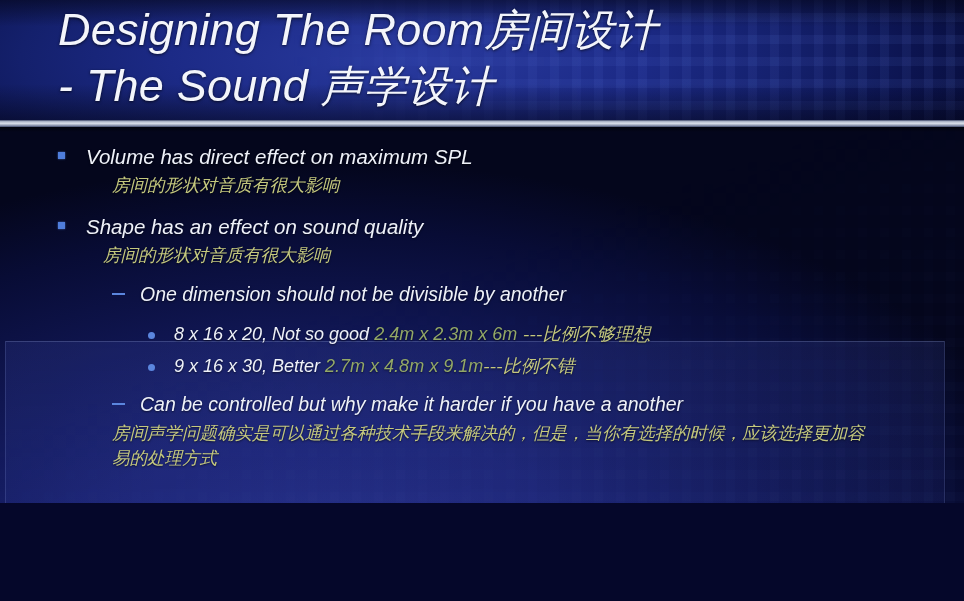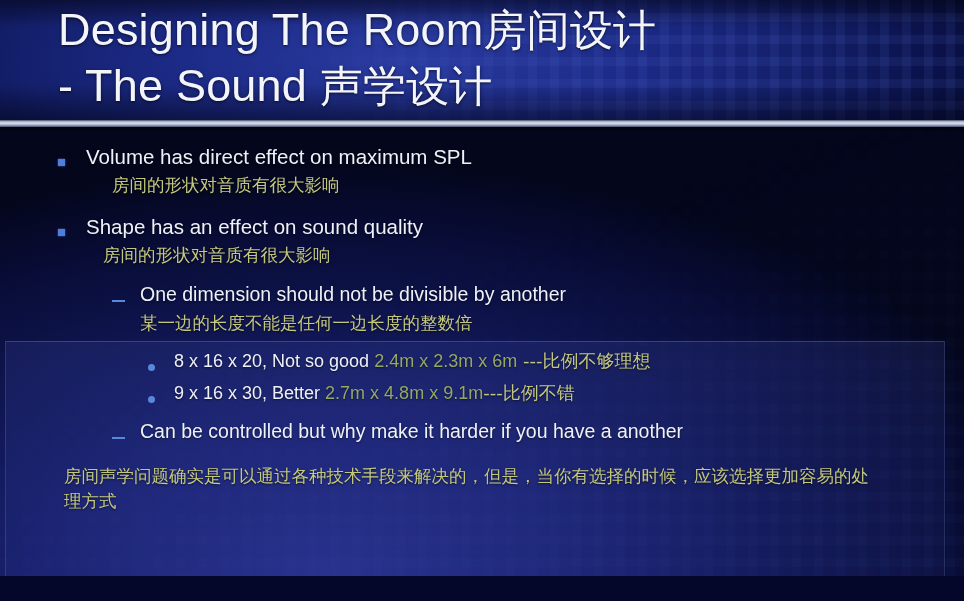--- a/index.html
+++ b/index.html
@@ -5,24 +5,25 @@
   * { margin:0; padding:0; box-sizing:border-box; }
   html,body { width:964px; height:601px; overflow:hidden; }
   body {
     font-family:"Liberation Sans","DejaVu Sans",sans-serif;
     background:#05072a;
   }
 
   
   .slide {
     position:relative;
-    width:964px; height:576px;
+    width:964px; height:503px;
     background:
       linear-gradient(180deg,#07081f 0%,#0a0c2c 18%,#131a5c 50%,#1b2470 78%,#151c5e 100%);
     overflow:hidden;
+    font-style:italic;
   }
 
   
   .title-bar {
     position:absolute; left:0; top:0; width:964px; height:120px;
     background:
       radial-gradient(ellipse 620px 180px at 42% 48%, #2a3ba0 0%, #1c2a86 38%, #14206c 62%, #0c1450 82%, #070c36 100%),
       linear-gradient(90deg,#05081f 0%,#0d1450 22%,#1a2580 52%,#101a62 80%,#070c34 100%);
     overflow:hidden;
   }
@@ -90,21 +91,21 @@
     background:linear-gradient(180deg, rgba(70,85,190,.17) 0%, rgba(60,75,175,.13) 45%, rgba(45,58,150,.10) 100%);
     border-top:1px solid rgba(150,165,225,.30);
     border-left:1px solid rgba(140,155,215,.20);
     border-right:1px solid rgba(140,155,215,.20);
     pointer-events:none;
   }
 
   
   .content { position:relative; z-index:4; padding:9px 0 0 0; }
 
-  .row { display:flex; align-items:center; }
+  .row { display:flex; align-items:flex-start; }
 
   
   .lvl1 { padding-left:58px; margin-top:5px; }
   .lvl1 .mark {
     width:28px; flex:0 0 28px;
     padding-top:11px;
   }
   .sq { display:block; width:7px; height:7px; background:#4f7ddb; box-shadow:0 0 2px rgba(90,140,235,.8); }
   .lvl1 .txt {
     color:#eef1f9; font-size:20.5px; line-height:31px; font-weight:400;
@@ -132,21 +133,21 @@
   
   .cjk-note {
     color:#c4c87e;
     font-family:"DejaVu Sans","Liberation Sans",sans-serif;
     font-size:17.5px; line-height:25px;
     text-shadow:0 1px 2px rgba(0,0,0,.6);
   }
   .cjk-indent-1 { padding-left:112px; margin-top:1px; }
   .cjk-indent-2 { padding-left:86px;  margin-top:1px;margin-left:17px; }
   .cjk-indent-3 { padding-left:140px; margin-top:2px; }
-  .cjk-indent-4 { padding-left:64px; margin-top:18px; max-width:880px; }
+  .cjk-indent-4 { padding-left:112px; margin-top:2px; max-width:880px; }
 
   .metric { color:#93a867; }
   .note   { color:#c4c87e; font-family:"DejaVu Sans","Liberation Sans",sans-serif; }
 
   .sp-a { height:8px; }
   .sp-b { height:9px; }
   .sp-c { height:7px; }
 </style>
 </head>
 <body>
@@ -195,21 +196,20 @@
 
       <div class="sp-b"></div>
 
       <div class="row lvl2">
         <span class="mark">
             <i class="dash"></i>
           </span>
         <span class="txt">One dimension should not be divisible by another</span>
       </div>
 
-      <div class="cjk-note cjk-indent-3">某一边的长度不能是任何一边长度的整数倍</div>
 
       <div class="sp-c"></div>
 
       <div class="row lvl3">
         <span class="mark">
             <i class="dot"></i>
           </span>
         <span class="txt"><span>8 x 16 x 20, Not so good </span><span class="metric">2.4m x 2.3m x 6m</span><span class="note"> ---比例不够理想</span></span>
       </div>
 

